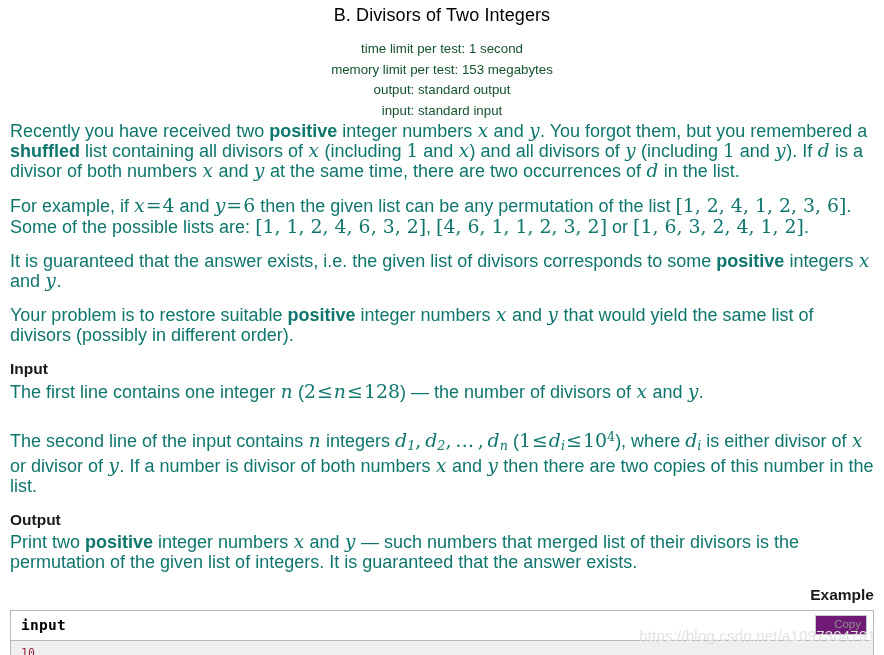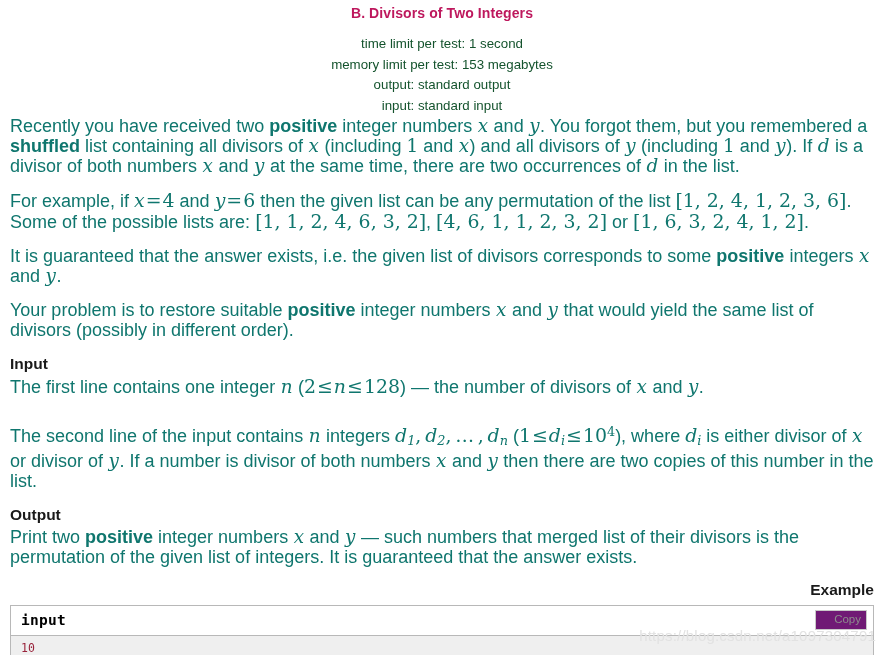--- a/index.html
+++ b/index.html
@@ -21,23 +21,23 @@
     height: 655px;
     box-sizing: border-box;
   }
   .content {
     padding: 0 10px;
   }
 
   
   .problem-title {
     text-align: center;
-    font-size: 14px;
-    font-weight: 700;
-    color: #be185d;
+    font-size: 18px;
+    font-weight: 400;
+    color: #000000;
     margin: 5px 0 13px 0;
     letter-spacing: 0.1px;
   }
   .limits {
     text-align: center;
     font-size: 13.3px;
     color: #14532d;
     line-height: 20.5px;
     margin-bottom: 0;
   }

